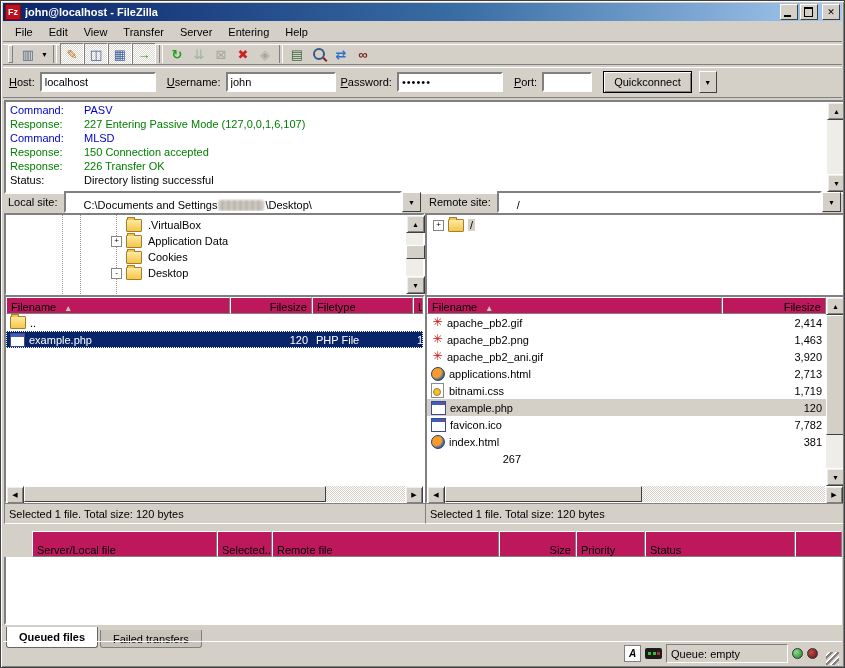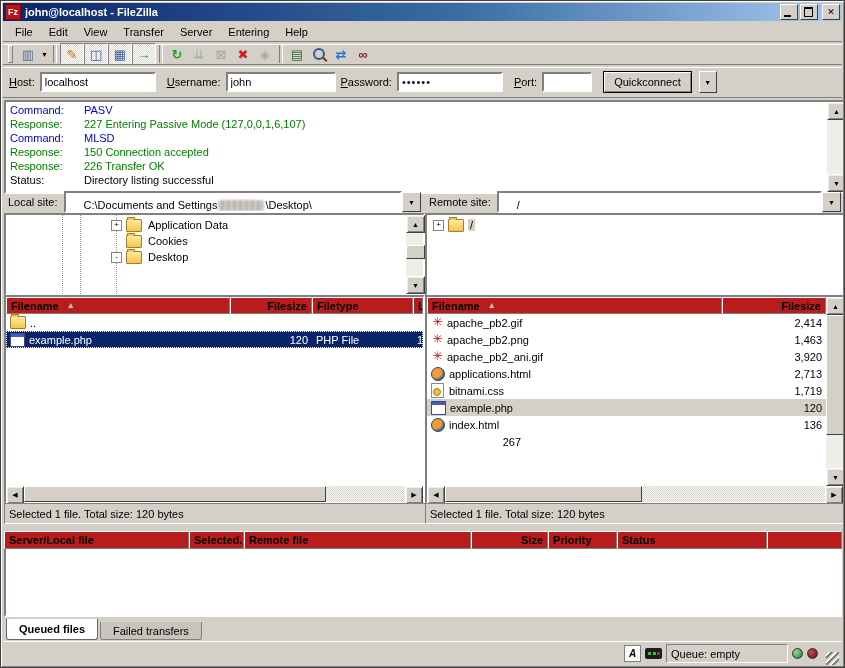--- a/index.html
+++ b/index.html
@@ -92,22 +92,22 @@
   .ico-html{width:12px;height:12px;border-radius:50%;background:radial-gradient(circle at 35% 35%,#f89b2d 0 45%,#2b5fa8 75%);border:1px solid #1d3f72;margin-right:4px;}
   .ico-css{width:11px;height:13px;background:#fff;border:1px solid #8a8a8a;margin-right:5px;}
   .ico-css::after{content:"";position:absolute;left:1px;bottom:1px;width:6px;height:6px;background:#f0c030;border:1px solid #a08030;border-radius:50%;}
   .ico-win{width:13px;height:12px;background:#fff;border:1px solid #3a4a8c;margin-right:4px;}
   .ico-win::before{content:"";position:absolute;top:0;left:0;right:0;height:3px;background:#3a5fc0;}
   .ico-win::after{content:"";position:absolute;top:1px;right:1px;width:2px;height:2px;background:#d03030;}
   
   .listpanel{position:absolute;background:#fff;border:2px solid;border-color:#808080 #fff #fff #808080;
     display:flex;flex-direction:column;}
   .lheader{display:flex;height:17px;flex:0 0 auto;background:#d4d0c8;}
-  .hcell{background:#b91c1c;border:1px solid;border-color:#fff #808080 #808080 #fff;
-    display:flex;align-items:center;padding:0 4px;white-space:nowrap;overflow:hidden;flex:0 0 auto;font-weight:bold;}
+  .hcell{background:#be185d;border:1px solid;border-color:#fff #808080 #808080 #fff;
+    display:flex;align-items:flex-end;padding:0 4px;white-space:nowrap;overflow:hidden;flex:0 0 auto;}
   .hcell.right{justify-content:flex-end;}
   .sortmark{font-size:8px;color:#c8c4bc;margin-left:8px;text-shadow:0 0 1px #9a968e;}
   .lbody{flex:1;overflow:hidden;position:relative;}
   .frow{height:17px;display:flex;align-items:center;white-space:nowrap;}
   .frow .cell{overflow:hidden;flex:0 0 auto;display:flex;align-items:center;padding:0 4px;height:17px;}
   .frow .grow{flex:1 1 auto;}
   .frow.sel-navy{background:#0a246a;color:#fff;outline:1px dotted #fff;outline-offset:-1px;}
   .frow.sel-gray{background:#d4d0c8;}
   .num{justify-content:flex-end;}
   .statusline{position:absolute;height:19px;border:1px solid;border-color:#808080 #fff #fff #808080;
@@ -272,20 +272,25 @@
   </span>
   <span class="combo-btn"></span>
 </div>
 
 <div class="tree" style="left:4px;top:213px;width:417px;height:79px;">
   <div class="treebody">
     <span class="guide" style="left:56px;"></span>
     <span class="guide" style="left:74px;"></span>
     <span class="guide" style="left:110px;"></span>
     <div class="treerow" style="padding-left:105px;">
+      <span class="expander none"></span>
+      <span class="ico ico-folder"></span>
+      <span class="tlabel">.VirtualBox</span>
+    </div>
+    <div class="treerow" style="padding-left:105px;">
       <span class="expander">+</span>
       <span class="ico ico-folder"></span>
       <span class="tlabel">Application Data</span>
     </div>
     <div class="treerow" style="padding-left:105px;">
       <span class="expander none"></span>
       <span class="ico ico-folder"></span>
       <span class="tlabel">Cookies</span>
     </div>
     <div class="treerow" style="padding-left:105px;">
@@ -405,24 +410,31 @@
           </div>
         <div class="frow sel-gray">
             <span class="cell grow">
               <span class="ico ico-win"></span>
               <span>example.php</span>
             </span>
             <span class="cell num" style="width:90px;">120</span>
           </div>
         <div class="frow">
             <span class="cell grow">
+              <span class="ico ico-win"></span>
+              <span>favicon.ico</span>
+            </span>
+            <span class="cell num" style="width:90px;">7,782</span>
+          </div>
+        <div class="frow">
+            <span class="cell grow">
               <span class="ico ico-html"></span>
               <span>index.html</span>
             </span>
-            <span class="cell num" style="width:90px;">136</span>
+            <span class="cell num" style="width:90px;">381</span>
           </div>
         <div class="frow">
             <span class="cell num" style="width:90px;">267</span>
           </div>
       </div>
     </div>
     <div class="vsb">
       <span class="sb-btn">▲</span>
       <span class="sb-track" style="display:flex;flex-direction:column;">
           <span class="sb-thumb-v" style="height:118px;width:100%;"></span>
@@ -439,21 +451,21 @@
 </div>
 
 <div class="statusline" style="left:4px;top:503px;width:417px;">
     <span>Selected 1 file. Total size: 120 bytes</span>
   </div>
 <div class="statusline" style="left:425px;top:503px;width:416px;">
     <span>Selected 1 file. Total size: 120 bytes</span>
   </div>
 
 <div class="queuewrap">
-  <div class="lheader" style="height:18px;">
+  <div class="lheader" style="height:26px;margin-left:28px;">
     <span class="hcell" style="width:175px;">
         <span>Server/Local file</span>
       </span>
     <span class="hcell" style="width:45px;">
         <span>Selected...</span>
       </span>
     <span class="hcell" style="width:217px;">
         <span>Remote file</span>
       </span>
     <span class="hcell right" style="width:67px;">

